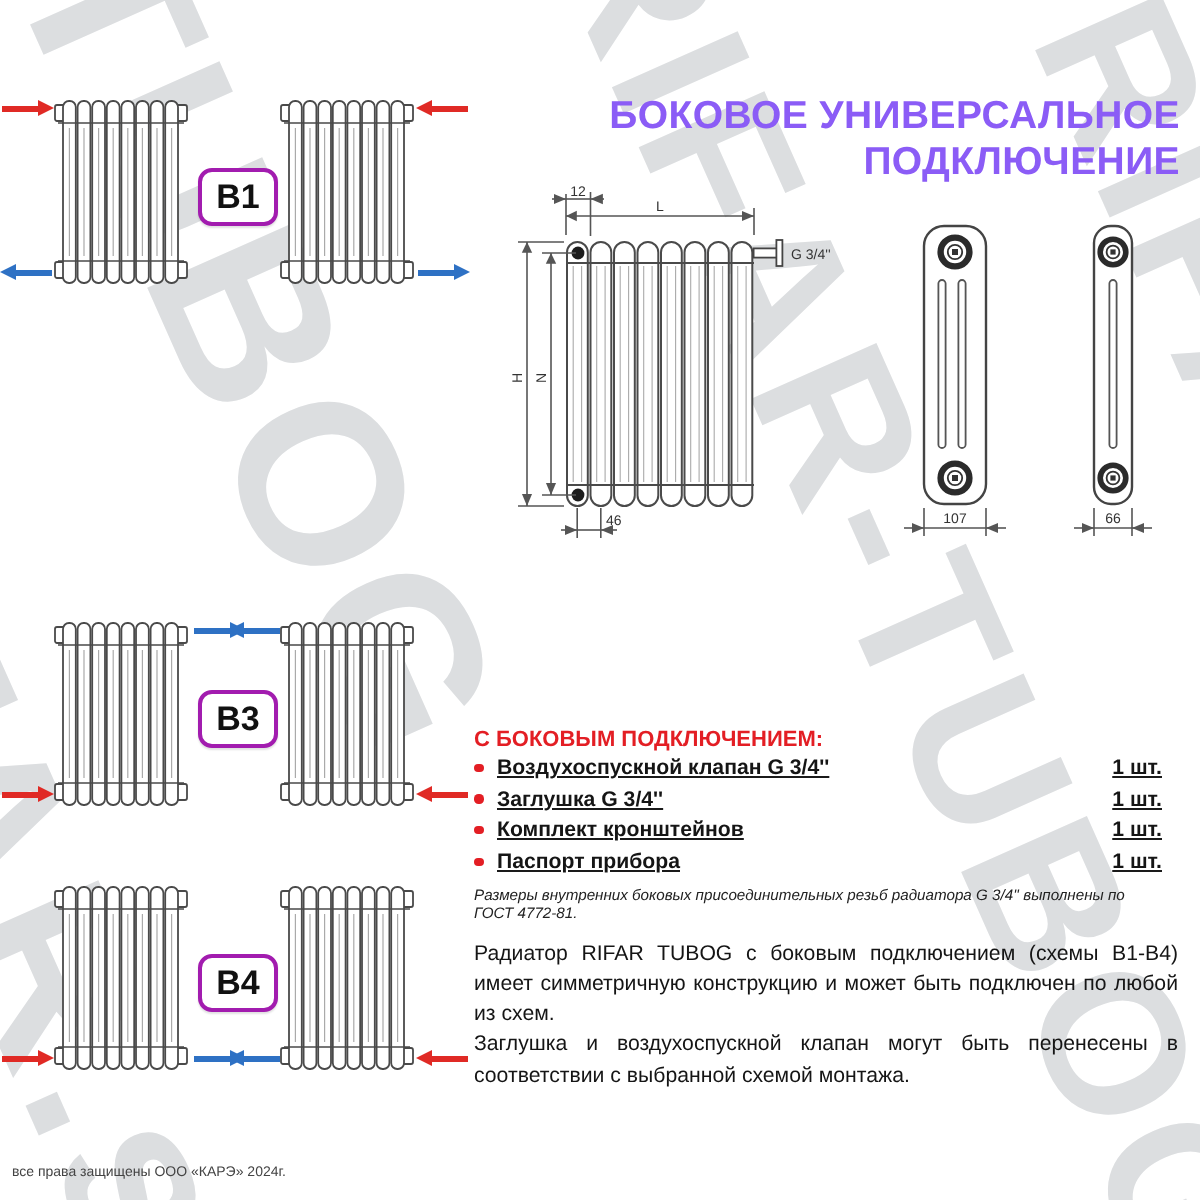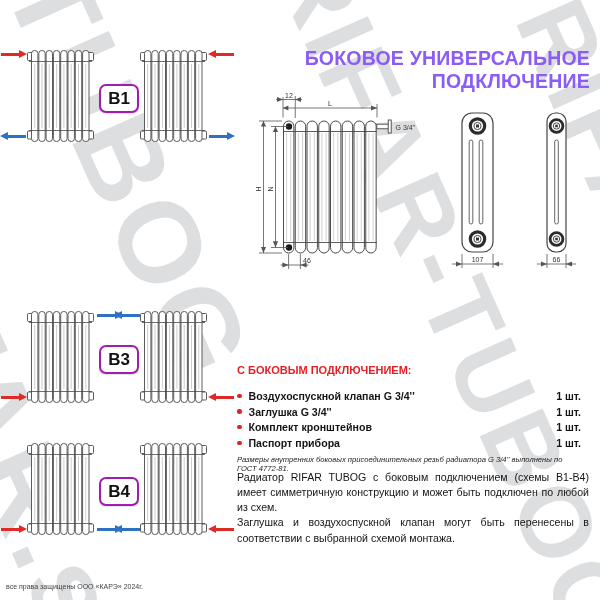--- a/index.html
+++ b/index.html
@@ -35,21 +35,21 @@
   
   .front-svg{position:absolute;left:255px;top:93px;z-index:1;}
   .side-svg{position:absolute;left:440px;top:100px;z-index:1;}
   .draw-caption{position:absolute;left:256px;top:277px;width:186px;text-align:center;
       font-size:7.4px;font-style:italic;color:#222;z-index:1;}
   .dim-text{font-size:7px;fill:#333;font-family:"Liberation Sans",sans-serif;}
   
   .equip{position:absolute;left:237px;top:361px;width:344px;z-index:1;}
   .equip-h1{font-size:11px;font-weight:bold;color:#111;}
   .equip-h2{font-size:11px;font-weight:bold;color:#e31e24;margin-top:3px;}
-  .equip-list{margin-top:14px;}
+  .equip-list{margin-top:2px;text-decoration:underline;}
   .equip-row{display:flex;align-items:center;margin-bottom:3.6px;font-size:10.6px;font-weight:bold;color:#151515;}
   .dot{width:4.5px;height:4.5px;border-radius:50%;background:#e31e24;margin-right:7px;flex:none;}
   .equip-name{flex:1;}
   .equip-note{margin-top:6px;font-size:7.6px;font-style:italic;color:#222;}
   
   .desc{position:absolute;left:237px;top:470px;width:352px;font-size:10.6px;line-height:1.43;
         text-align:justify;color:#151515;z-index:1;}
   .desc p{margin:0;}
   .desc .bold{font-weight:bold;}
   

